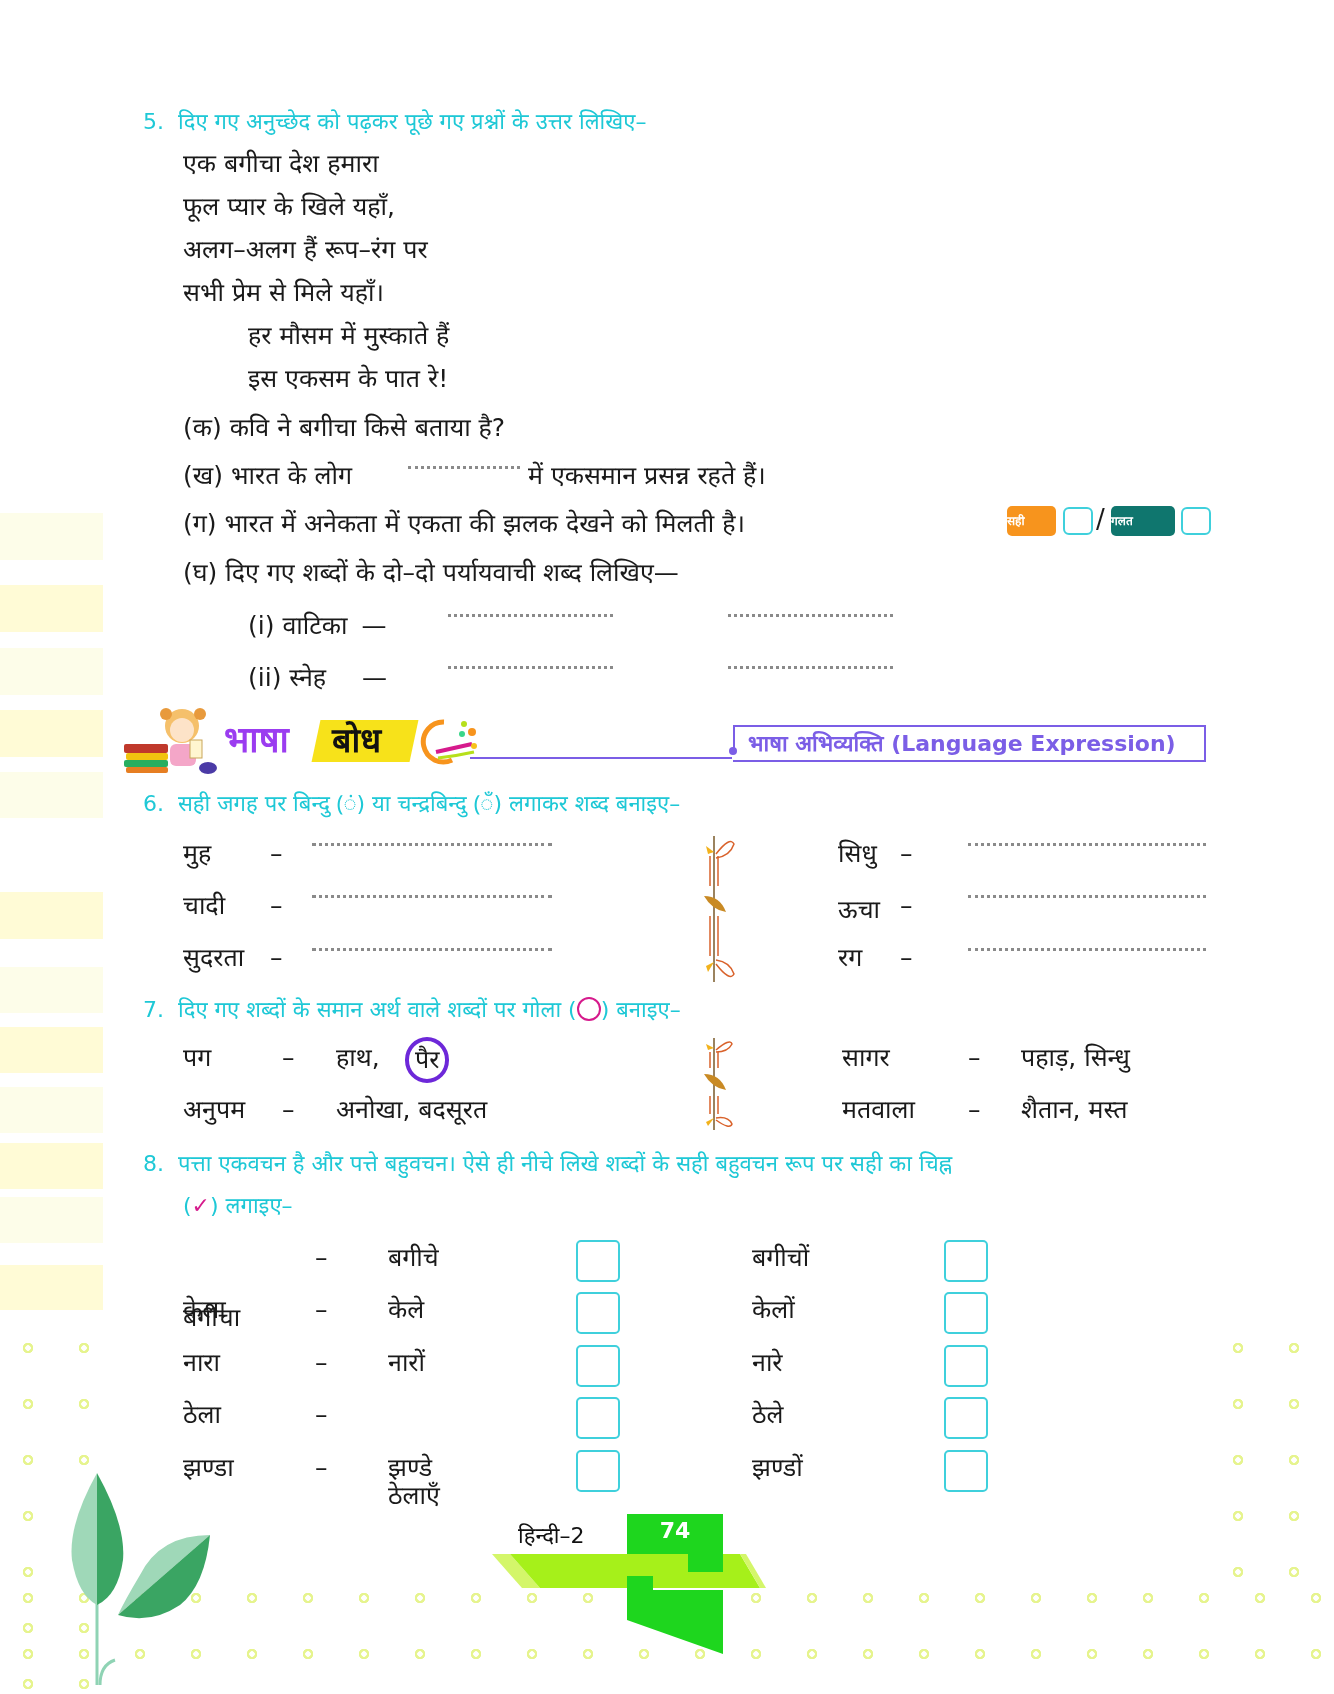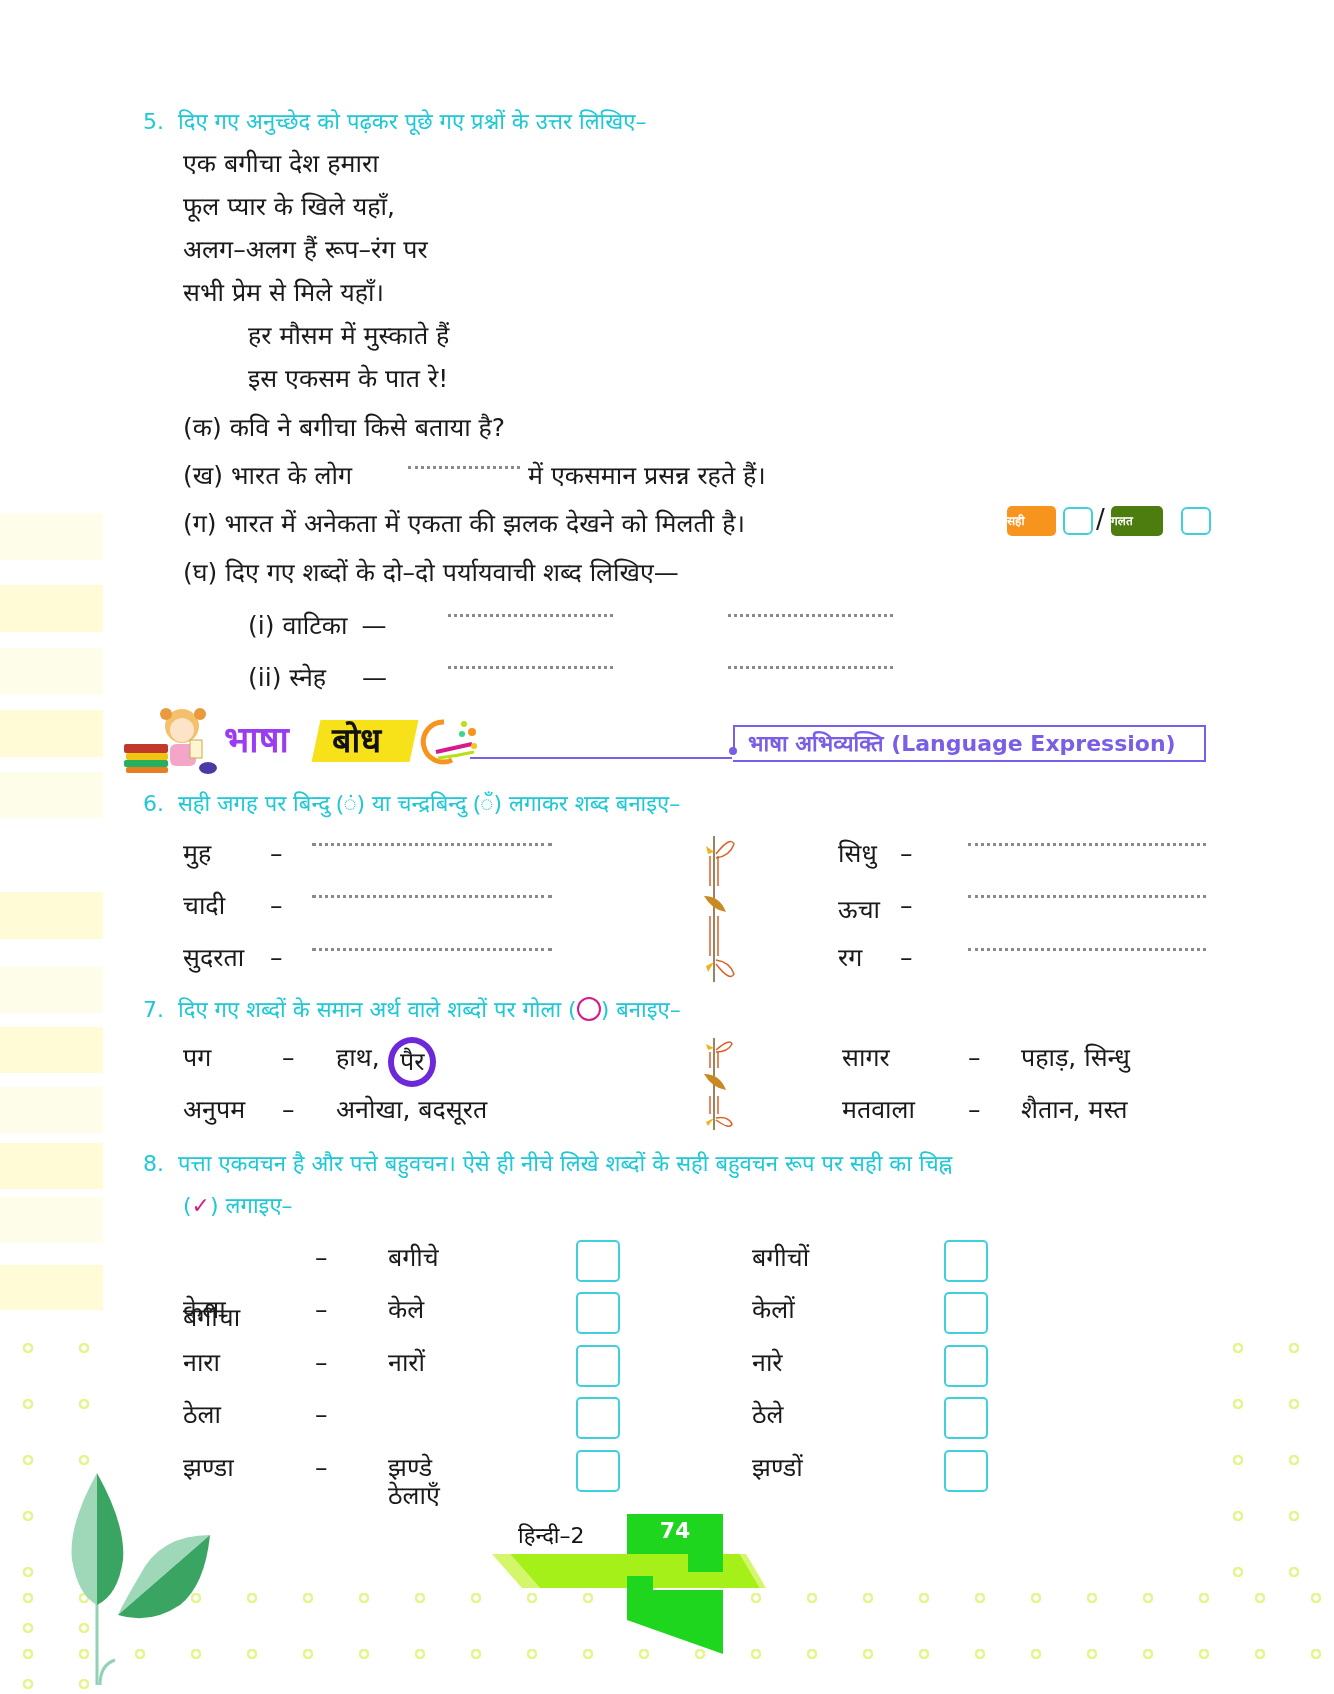--- a/index.html
+++ b/index.html
@@ -68,21 +68,21 @@
 <div class="t abs" style="left:528px;top:458px">में एकसमान प्रसन्न रहते हैं।</div>
 
 <div class="t abs" style="left:183px;top:506px">
   <span>(ग)</span>
   <span>भारत में अनेकता में एकता की झलक देखने को मिलती है।</span>
 </div>
 <div>
   <div class="tag" style="left:1007px;top:506px;width:49px;background:#f7941d">सही</div>
   <div class="sbox" style="left:1063px;top:507px"></div>
   <div class="abs" style="left:1096px;top:504px;font-size:26px;color:#1a1a1a">/</div>
-  <div class="tag" style="left:1111px;top:506px;width:52px;background:#4d7c0f">गलत</div>
+  <div class="tag" style="left:1111px;top:506px;width:64px;background:#0f766e">गलत</div>
   <div class="sbox" style="left:1181px;top:507px"></div>
 </div>
 
 <div class="t abs" style="left:183px;top:555px">
   <span>(घ)</span>
   <span>दिए गए शब्दों के दो–दो पर्यायवाची शब्द लिखिए—</span>
 </div>
 
 <div class="t abs" style="left:248px;top:608px">
   <span>(i) वाटिका</span>
@@ -169,21 +169,21 @@
 <div class="dotline" style="left:968px;top:948px;width:238px;"></div>
 
 <div class="q abs" style="left:143px;top:992px">
   <span>7.</span>&nbsp;
   <span>दिए गए शब्दों के समान अर्थ वाले शब्दों पर गोला (</span><span style="display:inline-block;width:24px;height:24px;border:2px solid #d61a8c;border-radius:50%;vertical-align:-4px"></span><span>) बनाइए–</span>
 </div>
 
 <div class="t abs" style="left:183px;top:1040px">पग</div>
 <div class="t abs" style="left:282px;top:1040px">–</div>
 <div class="t abs" style="left:336px;top:1040px">हाथ,</div>
-<div class="t abs" style="left:388px;top:1037px;border:6px solid #6d28d9;border-radius:50%;padding:2px 6px;line-height:34px">पैर</div>
+<div class="t abs" style="left:405px;top:1037px;border:4px solid #6d28d9;border-radius:50%;padding:2px 6px;line-height:34px">पैर</div>
 
 <div class="t abs" style="left:183px;top:1092px">अनुपम</div>
 <div class="t abs" style="left:282px;top:1092px">–</div>
 <div class="t abs" style="left:336px;top:1092px">
   <span>अनोखा,</span> <span>बदसूरत</span>
 </div>
 
 <svg class="abs" style="left:700px;top:1038px" width="40" height="92" viewBox="0 0 40 92">
   <line x1="14" y1="0" x2="14" y2="92" stroke="#7a5a2a" stroke-width="1.5"></line>
   <line x1="10" y1="14" x2="10" y2="30" stroke="#d9622b" stroke-width="1.5"></line>

